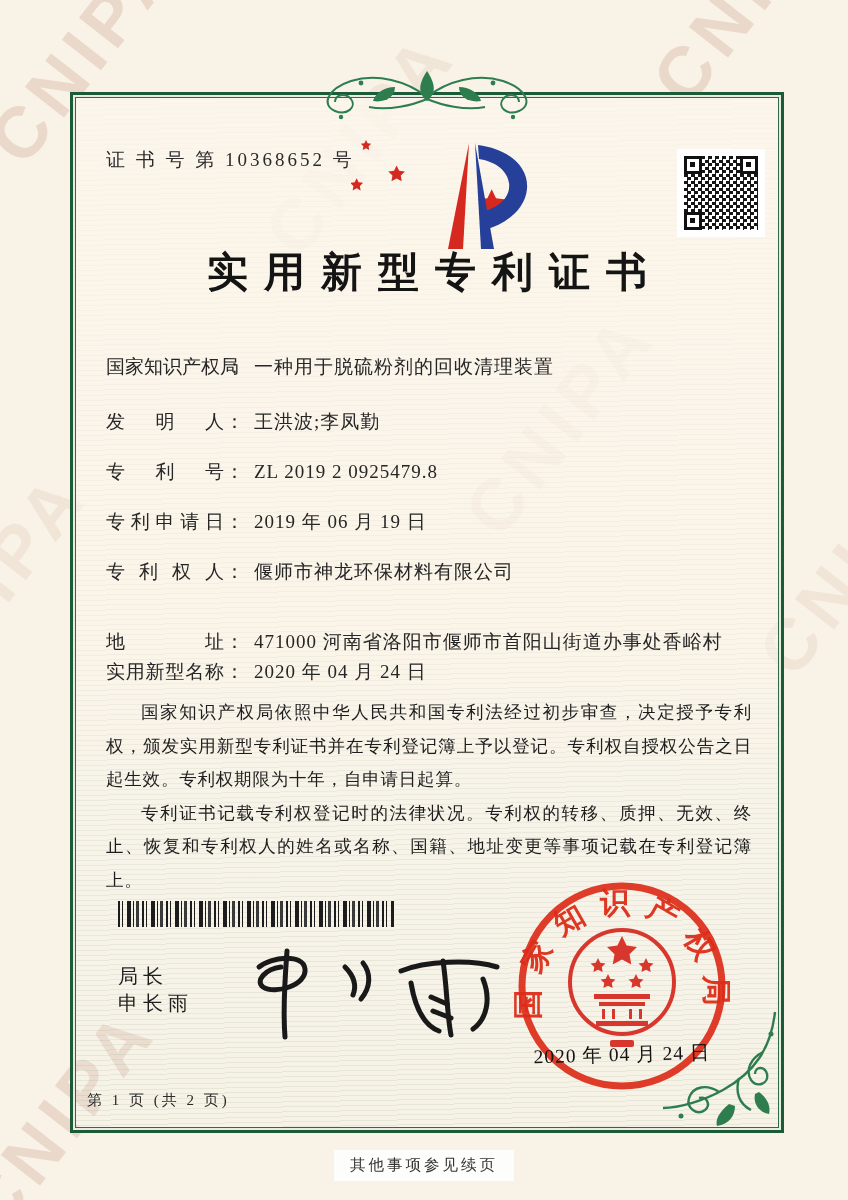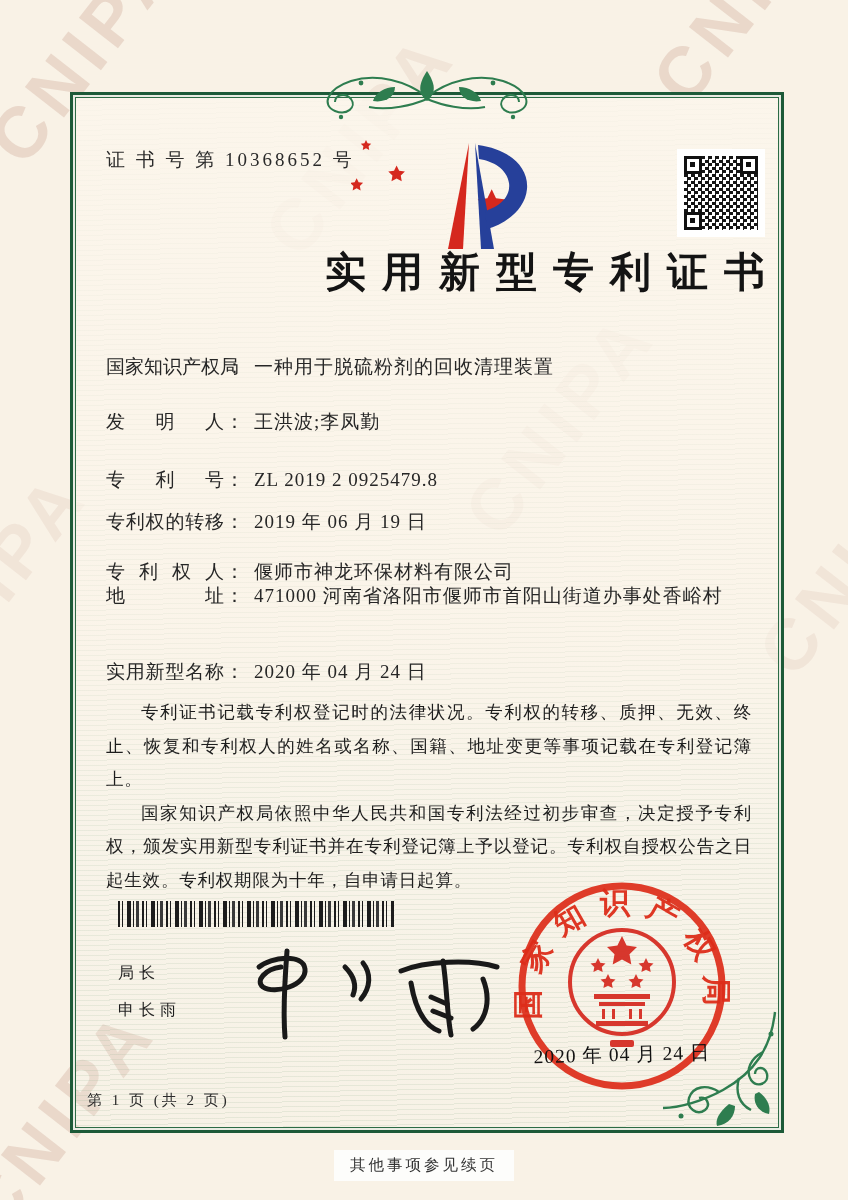--- a/index.html
+++ b/index.html
@@ -34,47 +34,47 @@
   .cert-no{position:absolute;left:33px;top:52px;font-size:19px;letter-spacing:3px;color:#2a2a2a;z-index:4;text-align:right;}
   .logo{position:absolute;left:278px;top:42px;z-index:4;}
   .qr{position:absolute;left:604px;top:54px;width:74px;height:74px;background:#fff;padding:7px;z-index:4;}
   .qr-inner{position:relative;width:74px;height:74px;
     background-image:repeating-conic-gradient(#161616 0% 25%, transparent 0% 50%);
     background-size:7px 7px;}
   .finder{position:absolute;width:18px;height:18px;background:#fff;border:3.5px solid #111;box-sizing:border-box;}
   .finder::after{content:"";position:absolute;left:3px;top:3px;width:5px;height:5px;background:#111;}
   .finder.tl{left:0;top:0;} .finder.tr{right:0;top:0;} .finder.bl{left:0;bottom:0;}
   .title{
-    position:absolute;left:0;right:0;top:150px;text-align:right;z-index:4;
+    position:absolute;left:0;right:0;top:150px;text-align:center;z-index:4;
     font-size:41px;font-weight:600;color:#141414;letter-spacing:16px;text-indent:16px;
   }
   
   .fields{position:absolute;left:33px;right:25px;top:0;z-index:4;font-size:19px;color:#262626;}
   .frow{position:absolute;left:0;right:0;white-space:nowrap;}
-  .r0{top:259px;} .r1{top:314px;} .r2{top:372px;} .r3{top:414px;}
-  .r4{top:464px;} .r5{top:488px;} .r6{top:564px;}
+  .r0{top:259px;} .r1{top:314px;} .r2{top:364px;} .r3{top:414px;}
+  .r4{top:464px;} .r5{top:534px;} .r6{top:564px;}
   .flabel{display:inline-block;width:118px;text-align:justify;text-align-last:justify;vertical-align:top;}
   .fcolon{display:inline-block;margin-left:1px;}
   .fvalue{display:inline-block;margin-left:10px;letter-spacing:1px;}
   .frow .second{position:absolute;left:320px;top:0;}
   .second .flabel{width:auto;text-align-last:auto;letter-spacing:2px;}
   
   .bodytext{position:absolute;left:33px;right:29px;top:601px;z-index:4;
     font-size:17.5px;line-height:1.92;letter-spacing:.8px;color:#1d1d1d;text-align:justify;}
   .bodytext p{margin:0;text-indent:2em;}
   
   .barcode{position:absolute;left:45px;top:806px;width:276px;height:26px;z-index:4;
     background:repeating-linear-gradient(90deg,
       #1c1c1c 0 2px, transparent 2px 4px,
       #1c1c1c 4px 5px, transparent 5px 9px,
       #1c1c1c 9px 13px, transparent 13px 15px,
       #1c1c1c 15px 16px, transparent 16px 18px,
       #3a3a3a 18px 21px, transparent 21px 24px);}
-  .signer{position:absolute;left:45px;top:868px;z-index:4;font-size:16px;letter-spacing:5px;color:#1e1e1e;}
-  .signer .name{margin-top:16px;}
+  .signer{position:absolute;left:45px;top:868px;z-index:4;font-size:20px;letter-spacing:5px;color:#1e1e1e;}
+  .signer .name{}
   .signature{position:absolute;left:152px;top:842px;z-index:4;}
   .seal{position:absolute;left:437px;top:779px;z-index:3;}
   .seal-date{position:absolute;left:437px;top:946px;width:224px;text-align:center;z-index:4;
     font-size:19.5px;color:#121212;letter-spacing:1px;transform:rotate(-1.5deg);}
   .page-info{position:absolute;left:0;right:0;top:996px;text-align:left;z-index:4;
     font-size:15px;letter-spacing:3px;color:#2b2b2b;margin-left:14px;}
   .note{position:absolute;left:50%;top:1150px;transform:translateX(-50%);z-index:4;
     background:#fdfdfb;padding:5px 16px;font-size:15.5px;letter-spacing:3px;color:#333;}
 </style>
 </head>
@@ -154,36 +154,36 @@
     <div class="frow r0">
       <span class="flabel">国家知识产权局</span><span class="fcolon">：</span><span class="fvalue">一种用于脱硫粉剂的回收清理装置</span>
     </div>
     <div class="frow r1">
       <span class="flabel">发明人</span><span class="fcolon">：</span><span class="fvalue">王洪波;李凤勤</span>
     </div>
     <div class="frow r2">
       <span class="flabel">专利号</span><span class="fcolon">：</span><span class="fvalue">ZL 2019 2 0925479.8</span>
     </div>
     <div class="frow r3">
-      <span class="flabel">专利权的转移</span><span class="fcolon">：</span><span class="fvalue">2019 年 06 月 19 日</span>
+      <span class="flabel">专利申请日</span><span class="fcolon">：</span><span class="fvalue">2019 年 06 月 19 日</span>
     </div>
     <div class="frow r4">
       <span class="flabel">专利权人</span><span class="fcolon">：</span><span class="fvalue">偃师市神龙环保材料有限公司</span>
     </div>
     <div class="frow r5">
       <span class="flabel">地址</span><span class="fcolon">：</span><span class="fvalue">471000 河南省洛阳市偃师市首阳山街道办事处香峪村</span>
     </div>
     <div class="frow r6">
       <span class="flabel">实用新型名称</span><span class="fcolon">：</span><span class="fvalue">2020 年 04 月 24 日</span>
     </div>
   </div>
 
   <div class="bodytext">
+    <p>国家知识产权局依照中华人民共和国专利法经过初步审查，决定授予专利权，颁发实用新型专利证书并在专利登记簿上予以登记。专利权自授权公告之日起生效。专利权期限为十年，自申请日起算。</p>
     <p>专利证书记载专利权登记时的法律状况。专利权的转移、质押、无效、终止、恢复和专利权人的姓名或名称、国籍、地址变更等事项记载在专利登记簿上。</p>
-    <p>国家知识产权局依照中华人民共和国专利法经过初步审查，决定授予专利权，颁发实用新型专利证书并在专利登记簿上予以登记。专利权自授权公告之日起生效。专利权期限为十年，自申请日起算。</p>
   </div>
 
   <div class="barcode"></div>
 
   <div class="signer">
     <div>局长</div>
     <div class="name">申长雨</div>
   </div>
 
   <svg class="signature" width="310" height="105" viewBox="0 0 310 105">

